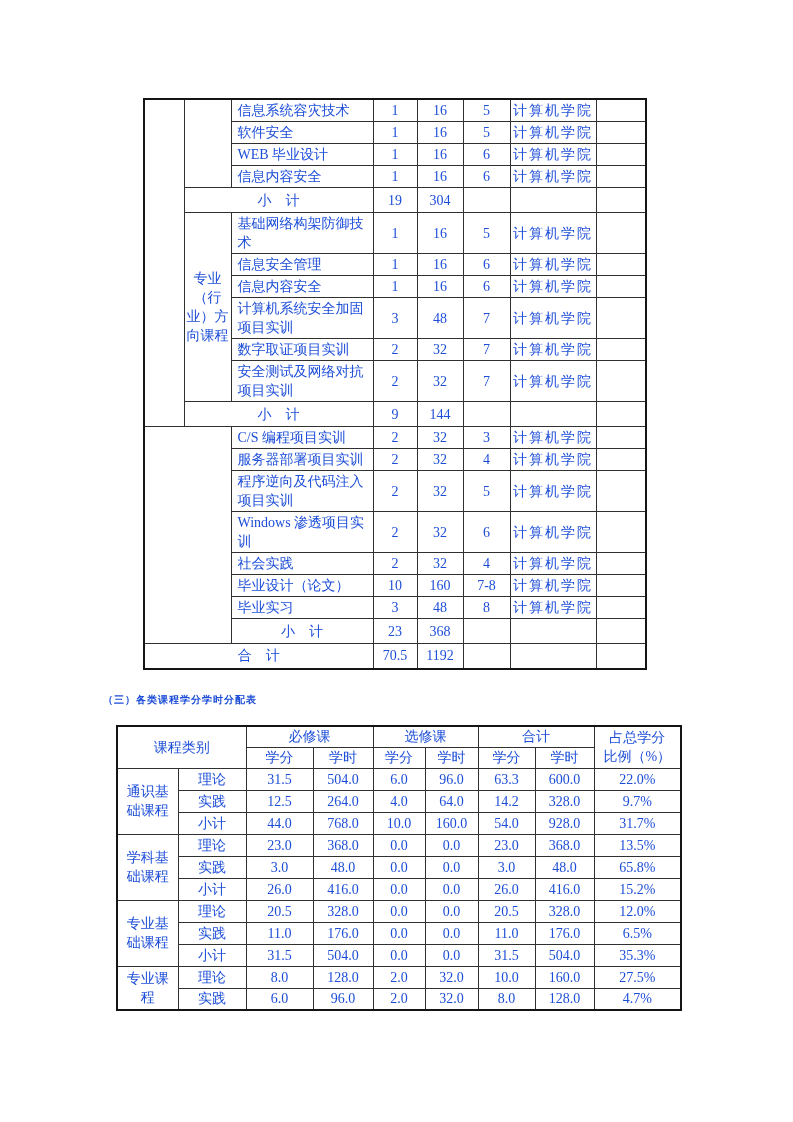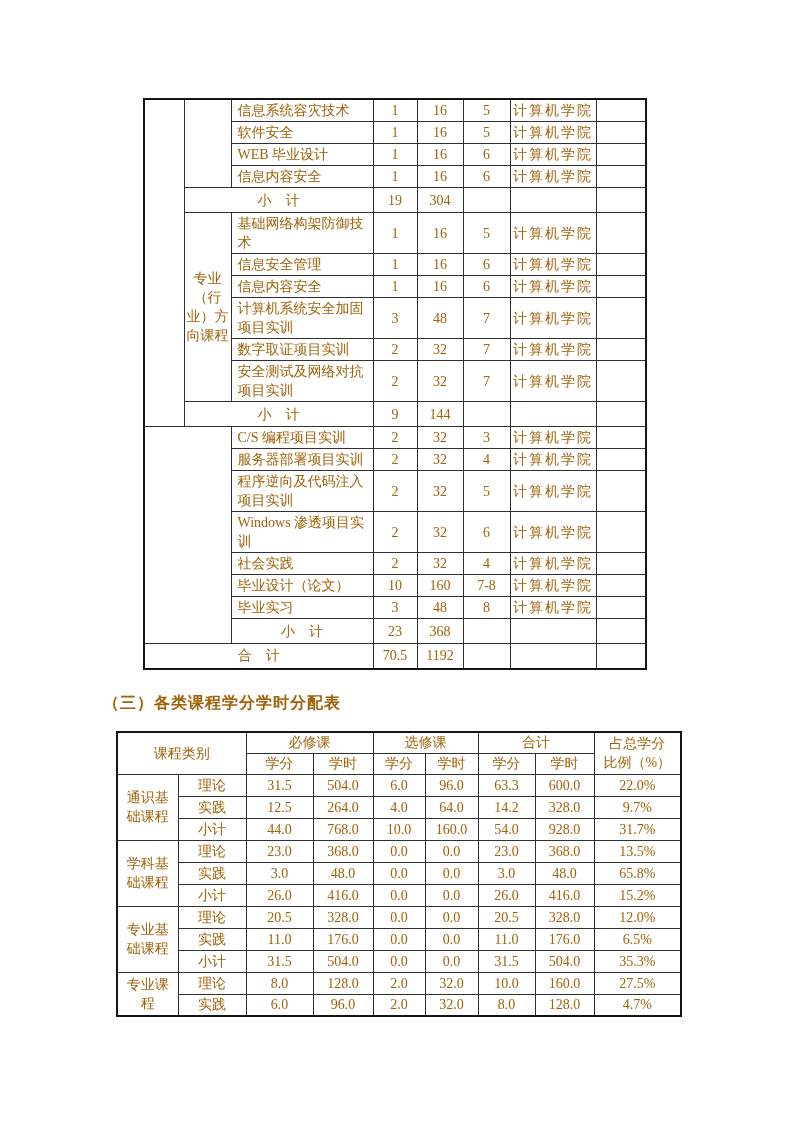--- a/index.html
+++ b/index.html
@@ -1,35 +1,35 @@
 <!DOCTYPE html>
 <html><head>
 <meta charset="utf-8">
 <style>
   html,body{margin:0;padding:0;background:#ffffff;}
   .page{
     position:relative;width:793px;height:1122px;background:#ffffff;overflow:hidden;
-    font-family:"Liberation Serif","DejaVu Serif",serif;color:#a16207;
+    font-family:"Liberation Serif","DejaVu Serif",serif;color:#1d4ed8;
   }
   table{border-collapse:collapse;table-layout:fixed;position:absolute;}
   td,th{
     border:1px solid #303030;font-weight:normal;font-size:14px;text-align:center;
     padding:0 2px;line-height:19px;overflow:hidden;vertical-align:middle;
   }
   .t1{left:143px;top:98px;width:502px;border:2px solid #151515;}
-  .t2{left:116px;top:725px;width:564px;border:2px solid #151515;margin-top:6px;}
+  .t2{left:116px;top:725px;width:564px;border:2px solid #151515;}
   .t1 td.name{text-align:left;padding:1px 6px;}
   .dept{letter-spacing:2px;}
   .h21{height:21px;}
   .h22{height:22px;}
   .h25{height:25px;}
   .h41{height:41px;}
   .pre{white-space:pre-line;}
   .sec-heading{
-    position:absolute;left:103px;top:693px;font-size:16px;font-weight:bold;
+    position:absolute;left:103px;top:693px;font-size:10px;font-weight:bold;
     letter-spacing:1px;
   }
 </style>
 </head>
 <body>
 
 <div class="page">
 
   <table class="t1">
     <colgroup>

